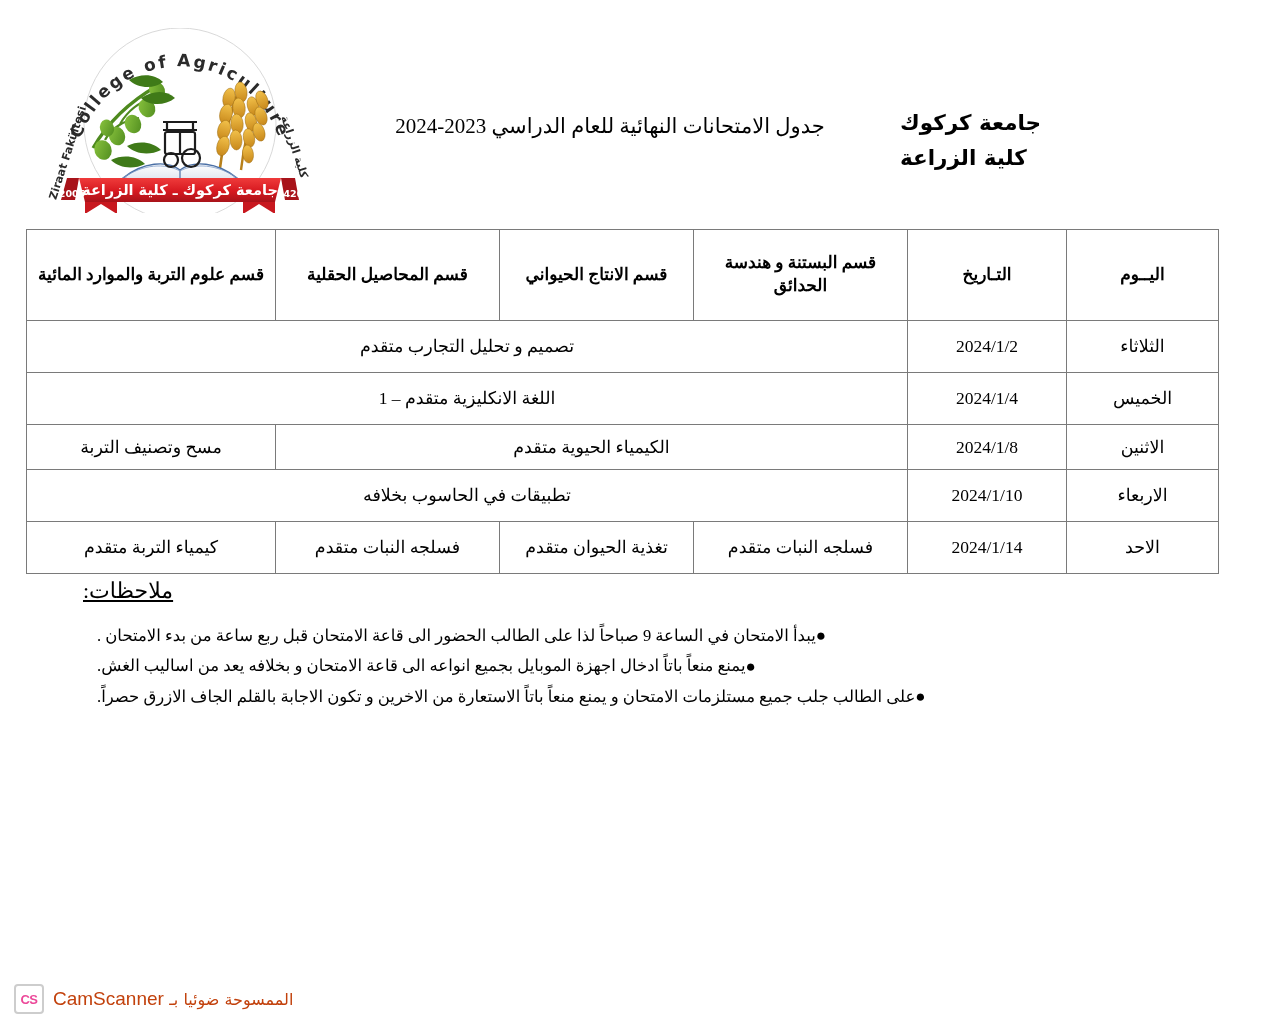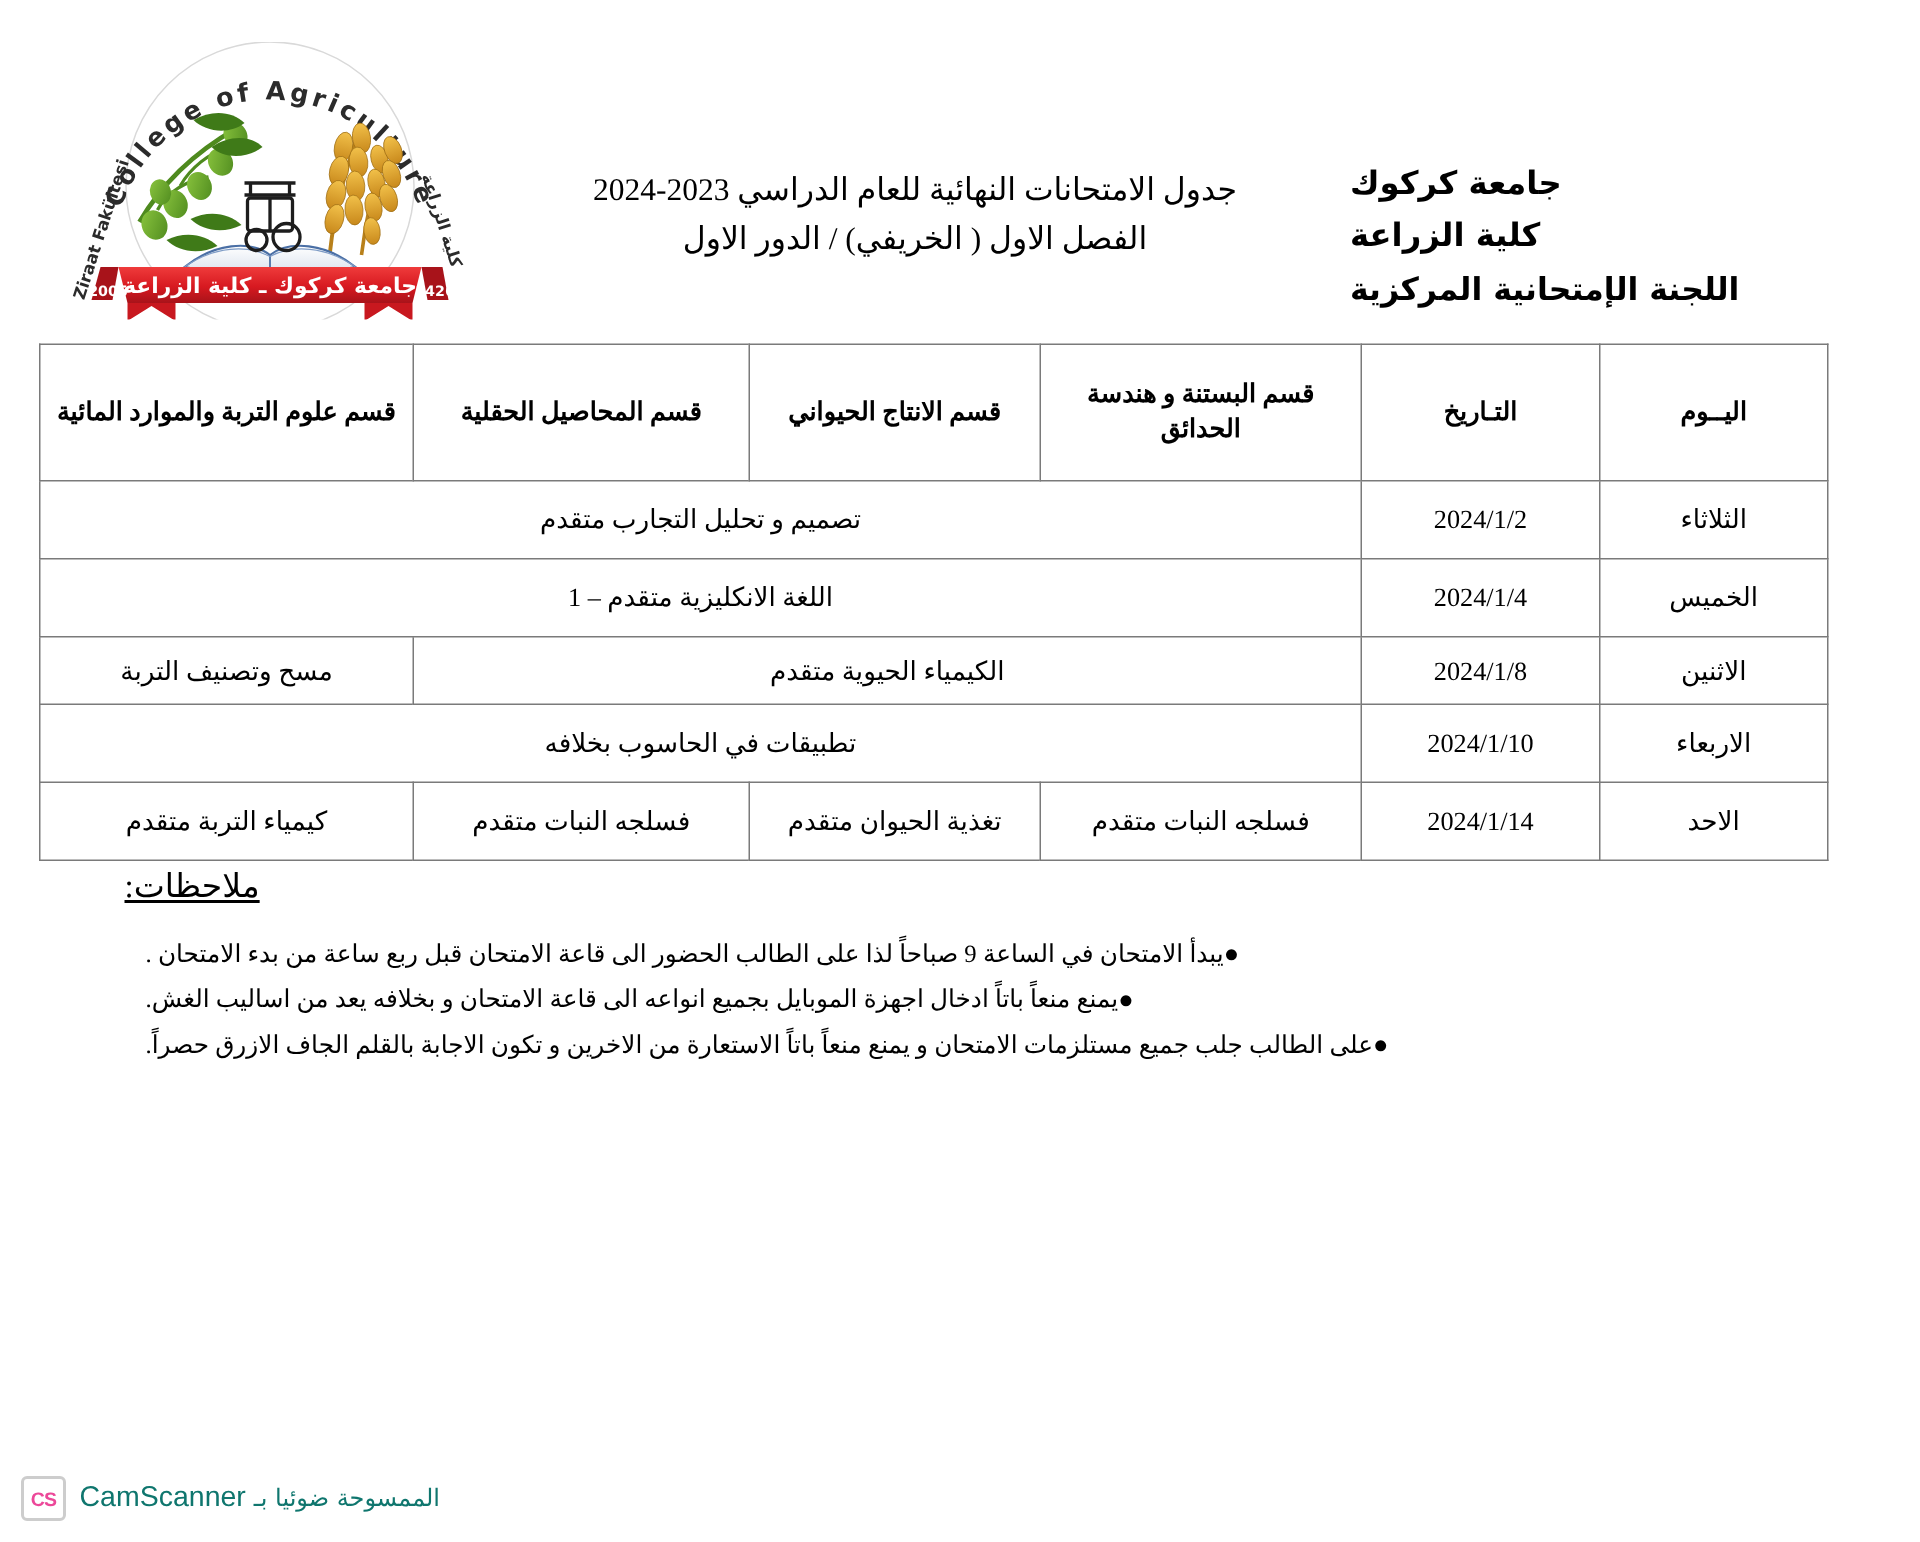--- a/index.html
+++ b/index.html
@@ -183,21 +183,21 @@
     color: #ec4899;
     font-family: "Liberation Sans", sans-serif;
     font-size: 13px;
     font-weight: 700;
     display: flex;
     align-items: center;
     justify-content: center;
     letter-spacing: -0.5px;
   }
   .cs-text {
-    color: #0f766e;
+    color: #c2410c;
     font-family: "Liberation Sans", sans-serif;
     font-size: 19px;
     font-weight: 400;
     white-space: nowrap;
   }
   .cs-text .ar { font-family: "DejaVu Sans", sans-serif; font-size: 16px; }
 </style>
 </head>
 <body>
 
@@ -304,27 +304,25 @@
         <path d="M198 174 L198 186 L214 176 L230 186 L230 174 Z" fill="#c8181f"></path>
         <text x="135" y="167" font-family="DejaVu Sans, sans-serif" font-size="14.5" font-weight="700" fill="#ffffff" text-anchor="middle" direction="rtl">جامعة كركوك ـ كلية الزراعة</text>
         <text x="27" y="169" font-family="DejaVu Sans, sans-serif" font-size="9.5" font-weight="700" fill="#ffffff" text-anchor="middle">2005</text>
         <text x="245" y="169" font-family="DejaVu Sans, sans-serif" font-size="9.5" font-weight="700" fill="#ffffff" text-anchor="middle">1426</text>
       </g>
     </svg>
   </div>
 
   <div class="title-block">
     <div class="title-line">جدول الامتحانات النهائية للعام الدراسي 2023-2024</div>
-    <div class="title-line">الفصل الاول ( الخريفي) / الدور الاول</div>
   </div>
 
   <div class="org-block">
     <div class="org-line l1">جامعة كركوك</div>
     <div class="org-line l2">كلية الزراعة</div>
-    <div class="org-line l3">اللجنة الإمتحانية المركزية</div>
   </div>
 </div>
 
 <div class="sched-wrap">
   <table class="sched">
     <thead>
       <tr>
         <th class="c-day">اليــوم</th>
         <th class="c-date">التـاريخ</th>
         <th class="c-hort">قسم البستنة و هندسة الحدائق</th>

